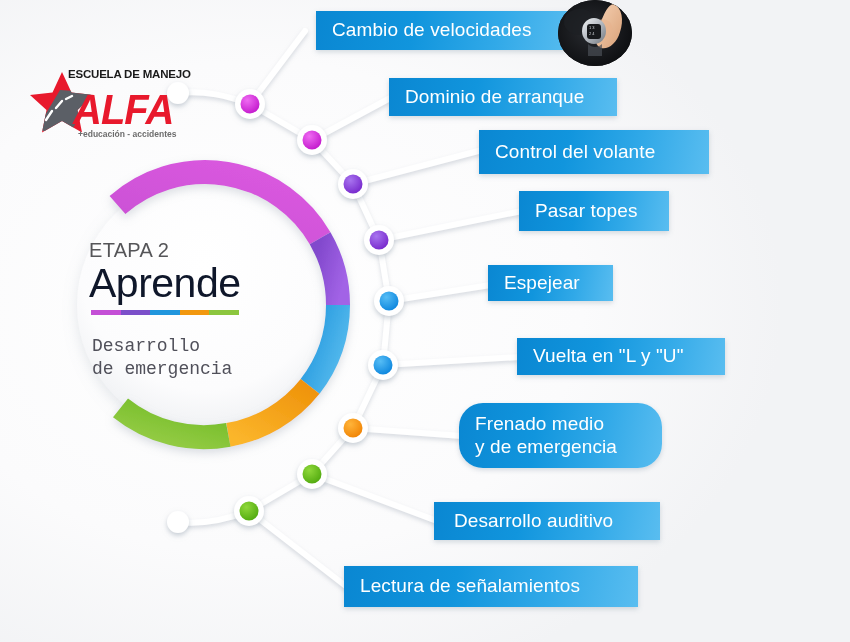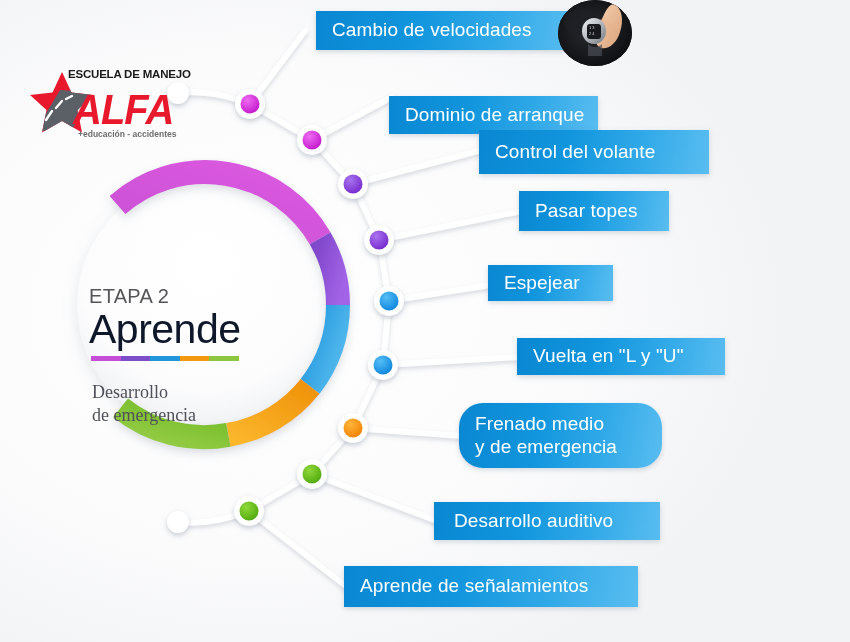--- a/index.html
+++ b/index.html
@@ -56,21 +56,20 @@
     font-size: 8.5px;
     font-weight: bold;
     color: #6d6d6d;
     white-space: nowrap;
   }
   
   #center-block {
     position: absolute;
     left: 89px; top: 240px;
     width: 230px;
-    margin-top: 46px;
   }
   #etapa {
     font-family: "Liberation Sans", sans-serif;
     font-size: 20px;
     color: #555558;
     letter-spacing: 0.3px;
     line-height: 1;
   }
   #aprende {
     font-family: "Liberation Sans", sans-serif;
@@ -82,21 +81,21 @@
   }
   #rule {
     display: flex;
     width: 148px;
     height: 5px;
     margin-top: 5px;
     margin-left: 2px;
   }
   #rule div { flex: 1 1 0; }
   #subtitle {
-    font-family: Liberation Serif, serif;
+    font-family: Liberation Mono, monospace;
     font-size: 18px;
     color: #50505a;
     line-height: 1.28;
     margin-top: 20px;
     margin-left: 3px;
   }
   
   .label {
     position: absolute;
     display: flex;
@@ -314,36 +313,36 @@
       <div style="background:#8cc63e"></div>
     </div>
     <div id="subtitle">
       <div>Desarrollo</div>
       <div>de emergencia</div>
     </div>
   </div>
 
   <div class="label" style="left:316px; top:11px; width:258px; height:39px;">Cambio de velocidades</div>
 
-  <div class="label" style="left:389px; top:96px; width:209px; height:38px;">Dominio de arranque</div>
+  <div class="label" style="left:389px; top:78px; width:228px; height:38px;">Dominio de arranque</div>
 
   <div class="label" style="left:479px; top:130px; width:230px; height:44px;">Control del volante</div>
 
   <div class="label" style="left:519px; top:191px; width:150px; height:40px;">Pasar topes</div>
 
   <div class="label" style="left:488px; top:265px; width:125px; height:36px;">Espejear</div>
 
   <div class="label" style="left:517px; top:338px; width:208px; height:37px;">Vuelta en "L y "U"</div>
 
   <div class="label two-line" style="left:459px; top:403px; width:203px; height:65px;">Frenado medio
 y de emergencia</div>
 
   <div class="label" style="left:434px; top:502px; width:226px; height:38px;padding-left:20px;">Desarrollo auditivo</div>
 
-  <div class="label" style="left:344px; top:566px; width:294px; height:41px;">Aprende de señalamientos</div>
+  <div class="label" style="left:344px; top:566px; width:294px; height:41px;">Lectura de señalamientos</div>
 
   <div id="photo">
     <svg width="74" height="66" viewBox="0 0 74 66">
       <defs>
         <radialGradient id="pbg" cx="45%" cy="45%" r="70%">
           <stop offset="0%" stop-color="#2a2c31"></stop>
             <stop offset="100%" stop-color="#08090b"></stop>
         </radialGradient>
         <linearGradient id="knob" x1="0" y1="0" x2="1" y2="1">
           <stop offset="0%" stop-color="#f2f4f6"></stop>

